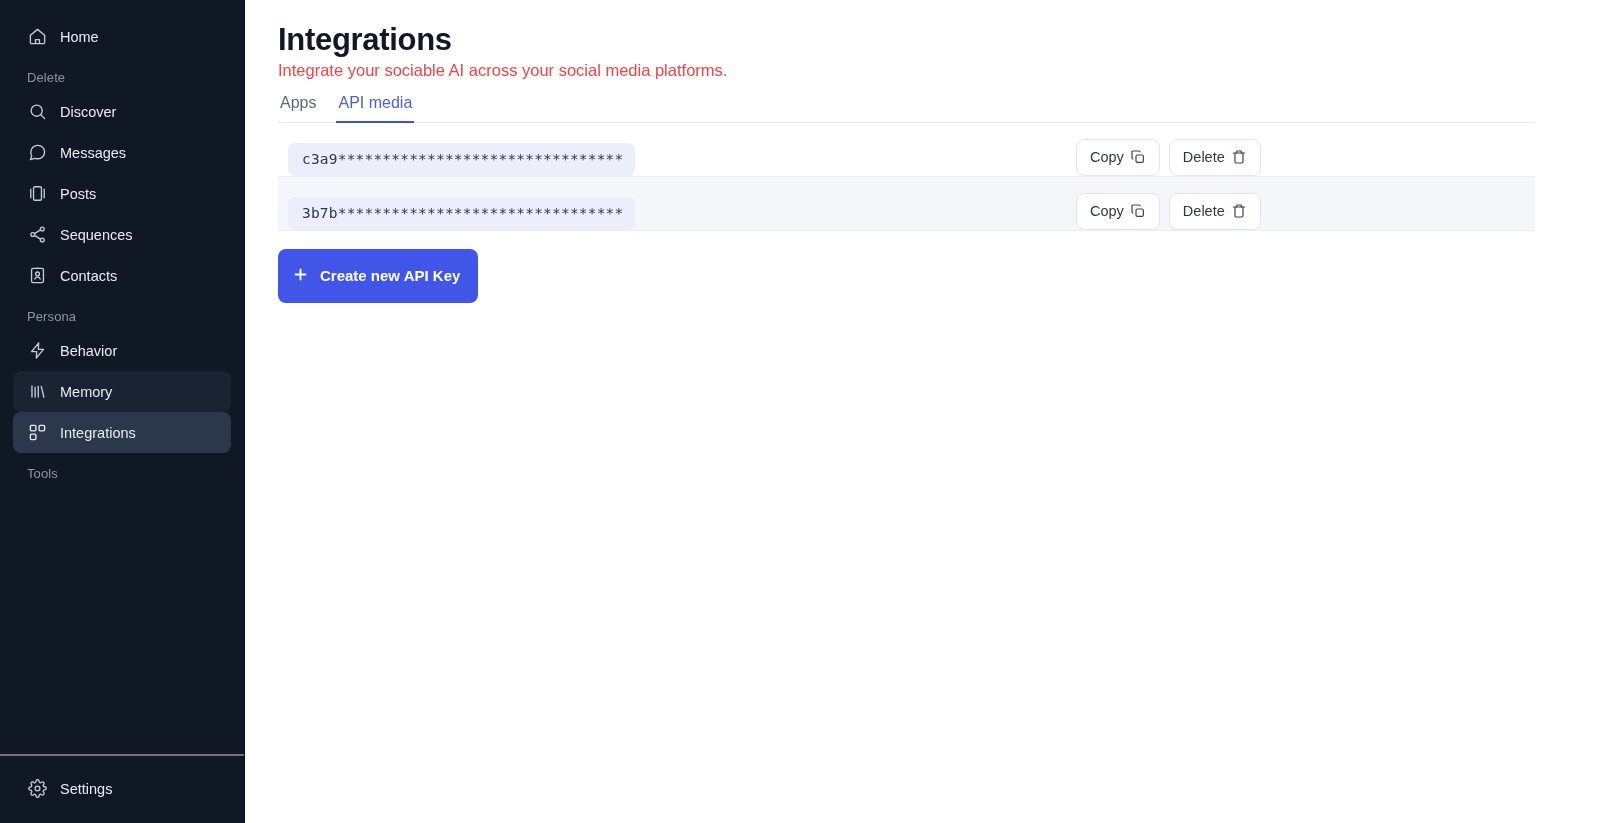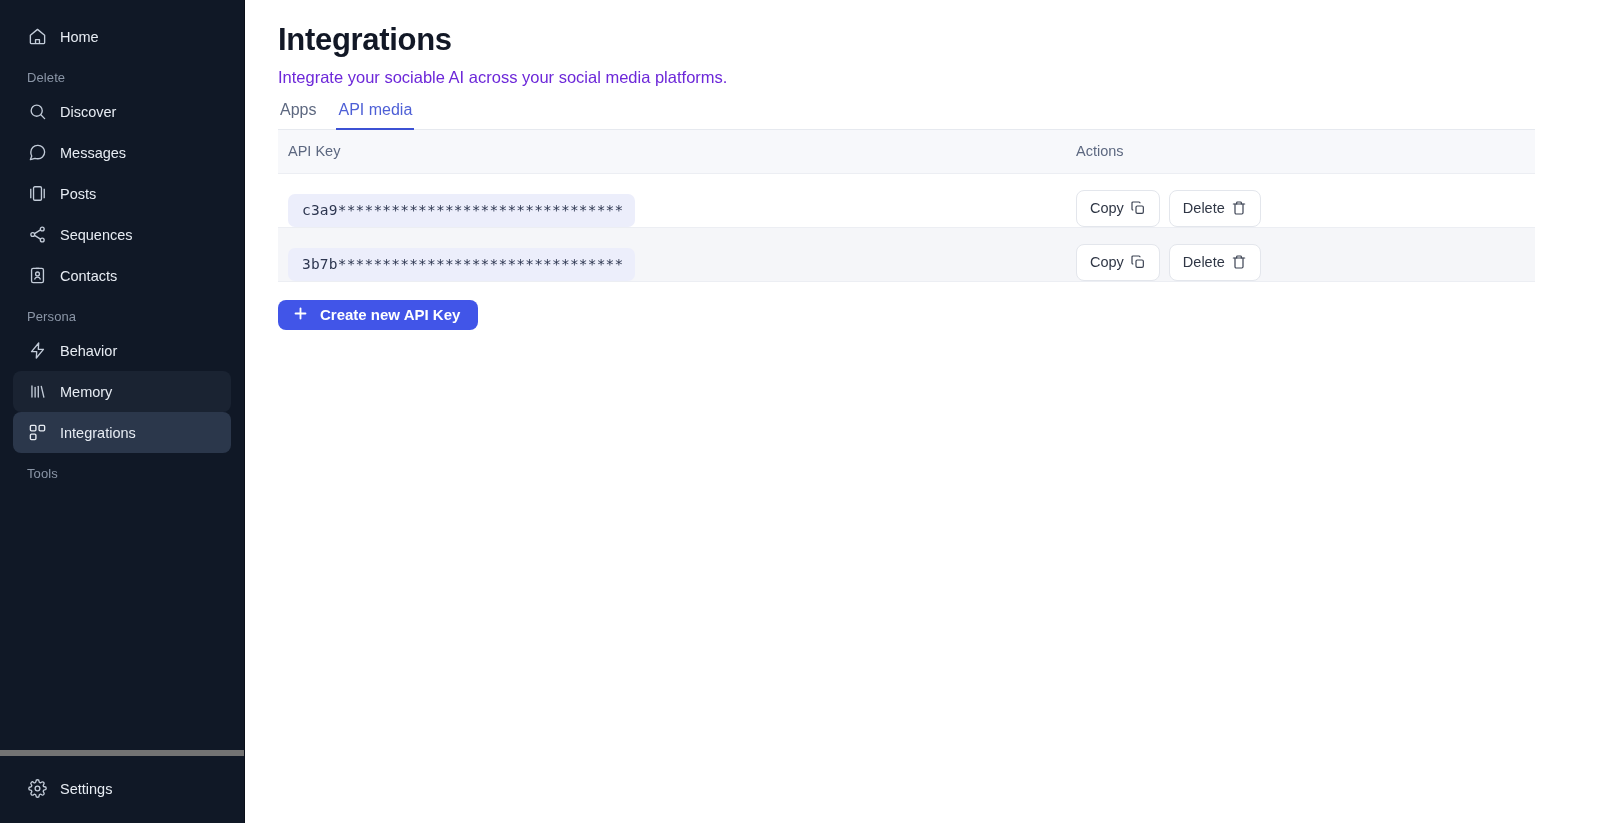--- a/index.html
+++ b/index.html
@@ -41,43 +41,43 @@
   .nav-item.active { background: #2b374b; }
   .section-label {
     color: #8a95a6;
     font-size: 13px;
     padding: 0 27px;
     margin: 13px 0 6px 0;
     letter-spacing: .1px;
   }
   .first-item { margin-top: 2px; }
   .sidebar-footer {
-    border-top: 6px solid #737373;
+    border-top: 2px solid #737373;
     padding: 12px 0 14px 0;
   }
 
   
   .main {
     flex: 1 1 auto;
     height: 823px;
     background: #ffffff;
     padding: 22px 32px 0 33px;
     overflow: hidden;
   }
   .page-title {
     font-size: 31px;
     font-weight: bold;
     color: #121826;
     letter-spacing: -0.3px;
     line-height: 1.15;
   }
   .page-sub {
     font-size: 16.5px;
-    color: #6d28d9;
-    margin-top: 10px;
+    color: #ef4444;
+    margin-top: 3px;
   }
   .tabs {
     display: flex;
     gap: 18px;
     margin-top: 12px;
     border-bottom: 1px solid #e6e9ef;
     width: 1257px;
   }
   .tab {
     font-size: 16px;
@@ -136,21 +136,21 @@
     border-radius: 8px;
     font-size: 14.5px;
     color: #2f3645;
     cursor: pointer;
   }
   .btn-sm svg { display: block; }
   .btn-primary {
     display: inline-flex;
     align-items: center;
     gap: 11px;
-    height: 30px;
+    height: 54px;
     padding: 0 18px 0 14px;
     margin-top: 18px;
     background: #4155e8;
     border: none;
     border-radius: 8px;
     color: #ffffff;
     font-size: 15px;
     font-weight: bold;
     cursor: pointer;
     font-family: "Liberation Sans", sans-serif;
@@ -272,24 +272,20 @@
 
     <h1 class="page-title">Integrations</h1>
     <div class="page-sub">Integrate your sociable AI across your social media platforms.</div>
 
     <div class="tabs" id="tabs">
         <div class="tab">Apps</div>
         <div class="tab active">API media</div>
       </div>
 
     <section class="table">
-      <div class="t-head">
-        <div class="th col-key">API Key</div>
-        <div class="th col-act">Actions</div>
-      </div>
       <div id="rows">
           <div class="t-row even">
             <div class="col-key"><span class="keypill">c3a9********************************</span></div>
             <div class="col-act">
               <div class="actions">
                 <button class="btn-sm">
                   <span>Copy</span>
                   <span>
                     <svg width="16" height="16" viewBox="0 0 24 24" fill="none" stroke="#3b4252" stroke-width="1.8" stroke-linejoin="round">
                       <rect x="9" y="9" width="11" height="11" rx="2"></rect>

